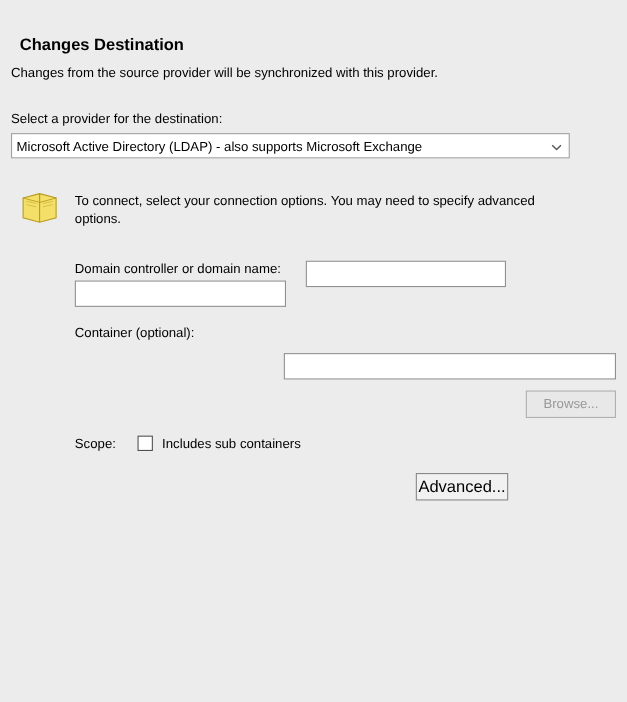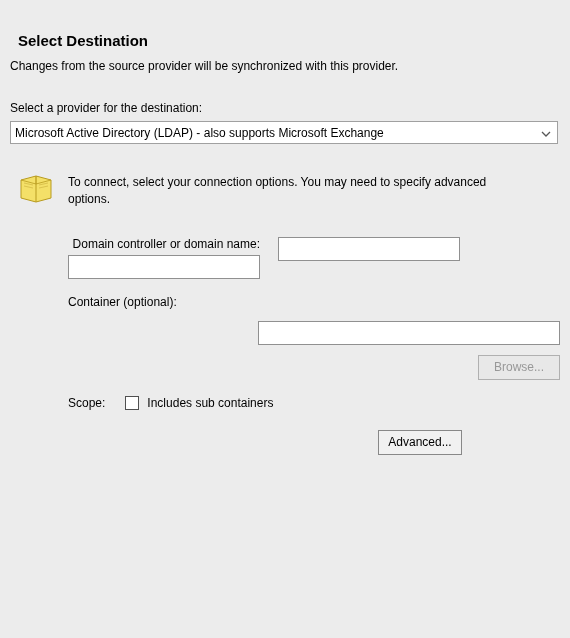--- a/index.html
+++ b/index.html
@@ -29,21 +29,21 @@
       font-size: 12px;
       margin: 0 0 28px 0;
       color: #000;
     }
     .provider-label {
       font-size: 12px;
       margin-bottom: 6px;
       display: block;
     }
     .provider-select {
-      width: 548px;
+      width: 508px;
       height: 23px;
       border: 1px solid #a0a0a0;
       background: #fff;
       font-family: inherit;
       font-size: 12px;
       padding: 2px 22px 2px 4px;
       position: relative;
       display: flex;
       align-items: center;
       cursor: default;
@@ -77,21 +77,20 @@
       margin-top: 28px;
     }
     .field-row {
       display: flex;
       gap: 18px;
       margin-bottom: 16px;
     }
     .field-group {
       display: flex;
       flex-direction: column;
-      align-items: flex-end;
     }
     .field-label {
       font-size: 12px;
       margin-bottom: 4px;
     }
     .text-input {
       border: 1.5px solid #909090;
       background: #fff;
       font-family: inherit;
       font-size: 12px;
@@ -146,30 +145,30 @@
       display: flex;
       justify-content: flex-end;
       width: 394px;
     }
     .advanced-button {
       height: 25px;
       width: 84px;
       border: 1px solid #888;
       background: #f1f1f1;
       font-family: inherit;
-      font-size: 12px;
+      font-size: 15px;
       color: #000;
       cursor: pointer;
     }
   </style>
 </head>
 <body>
 
 <div class="container">
-  <div class="page-title">Select Destination</div>
+  <div class="page-title">Changes Destination</div>
   <div class="description">Changes from the source provider will be synchronized with this provider.</div>
 
   <label class="provider-label">Select a provider for the destination:</label>
   <div class="provider-select">
     <span>Microsoft Active Directory (LDAP) - also supports Microsoft Exchange</span>
     <span class="provider-select-arrow">
       <svg width="10" height="6" viewBox="0 0 10 6">
         <path d="M1 1 L5 5 L9 1" stroke="#575757" stroke-width="1.3" fill="none"></path>
       </svg>
     </span>

